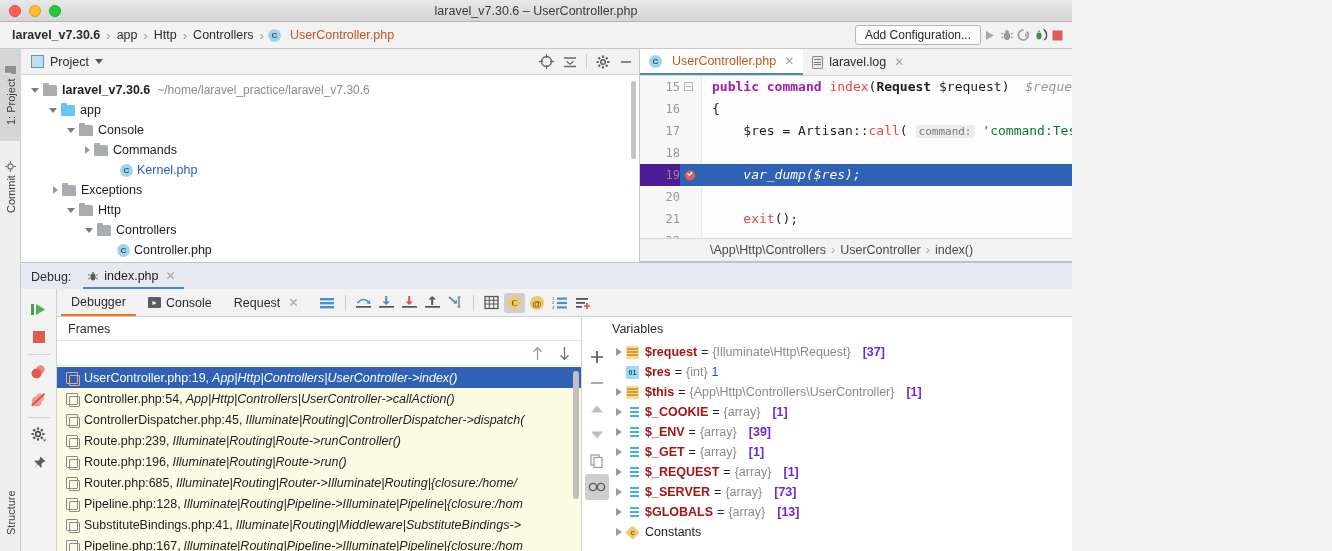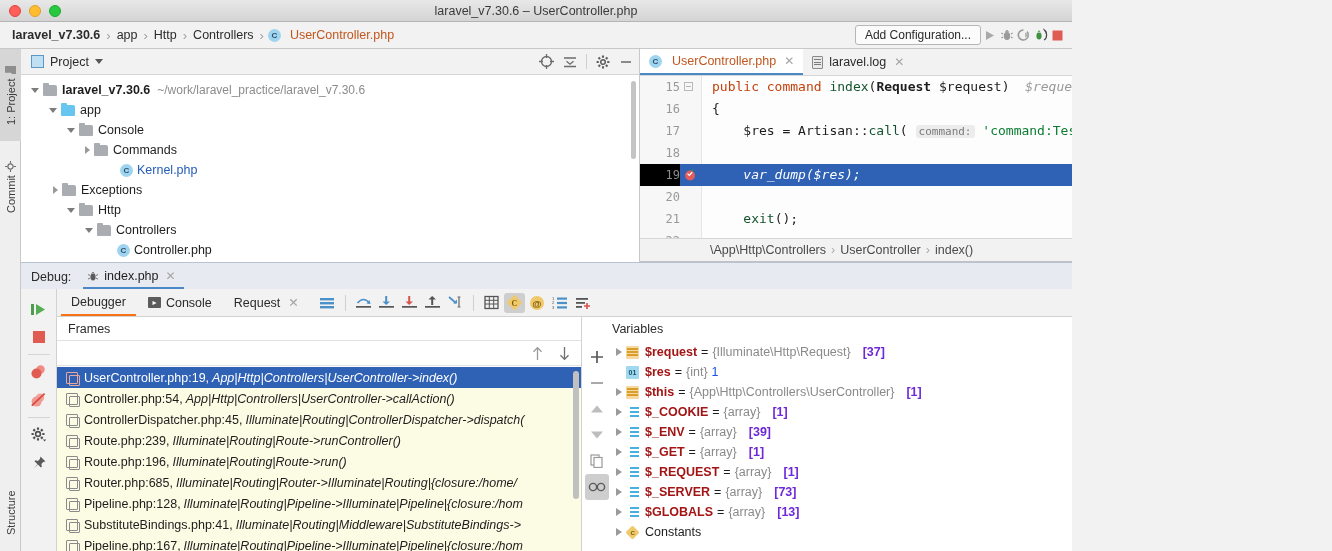--- a/index.html
+++ b/index.html
@@ -123,25 +123,25 @@
   .log-icon i { display:block; height:1px; background:#7b7b7b; }
 
   .code { position: relative; height: 186px; background: #fdfdfd; overflow: hidden; font-family: "DejaVu Sans Mono", monospace; font-size: 13px; }
   .gutter { position: absolute; left: 0; top: 0; bottom: 0; width: 62px; background: #f7f7f7; border-right: 1px solid #e6e6e6; }
   .cline { position: relative; height: 22px; line-height: 22px; white-space: nowrap; }
   .cline .ln { position: absolute; left: 0; width: 40px; text-align: right; color: #999; font-size: 12px; }
   .cline .body { position: absolute; left: 72px; right: 0; overflow: hidden; }
   .cline.hl { background: #2f62b5; }
   .cline.hl .ln { color: #8c8c8c; }
   .cline.hl .body { color: #fff; font-style: italic; }
-  .cline.bp .ln { background: #000000; }
+  .cline.bp .ln { background: #4c1d95; }
   .bp-dot { position: absolute; left: 44px; top: 5px; width: 12px; height: 12px; }
   .fold { position: absolute; left: 44px; top: 6px; width: 9px; height: 9px; border: 1px solid #b9b9b9; color: #8a8a8a; font-size: 8px; line-height: 7px; text-align: center; }
-  .kw { color: #c2410c; font-weight: normal; }
-  .fn { color: #14532d; }
+  .kw { color: #a21caf; font-weight: bold; }
+  .fn { color: #ef4444; }
   .cls { color: #1d1d1d; font-weight: bold; }
   .var { color: #1d1d1d; }
   .str { color: #0a7d32; }
   .hint { color: #9a9a9a; font-style: italic; }
   .parmhint { background: #ececec; color: #7a7a7a; border-radius: 3px; padding: 0 3px; font-size: 11px; font-style: normal; }
   .hscroll { position: absolute; left: 72px; bottom: 3px; width: 175px; height: 6px; background: #c4c4c4; border-radius: 3px; }
 
   .bcbar {
     position: absolute; left: 640px; top: 238px; right: 0; height: 24px;
     background: #f2f2f2; border-top: 1px solid #d6d6d6; border-bottom: 1px solid #c2c2c2;
@@ -336,21 +336,21 @@
         </span>
       </div>
     </div>
     <div class="tree">
       <div class="scroll-v"></div>
 
       <div class="trow" style="padding-left:6px">
         <span class="arrow down"></span>
         <span class="folder"></span>
         <span class="tname bold">laravel_v7.30.6</span>
-        <span class="tpath">~/work/laravel_practice/laravel_v7.30.6</span>
+        <span class="tpath">~/home/laravel_practice/laravel_v7.30.6</span>
       </div>
 
       <div class="trow" style="padding-left:24px">
         <span class="arrow down"></span>
         <span class="folder blue"></span>
         <span class="tname">app</span>
       </div>
 
       <div class="trow" style="padding-left:42px">
         <span class="arrow down"></span>

